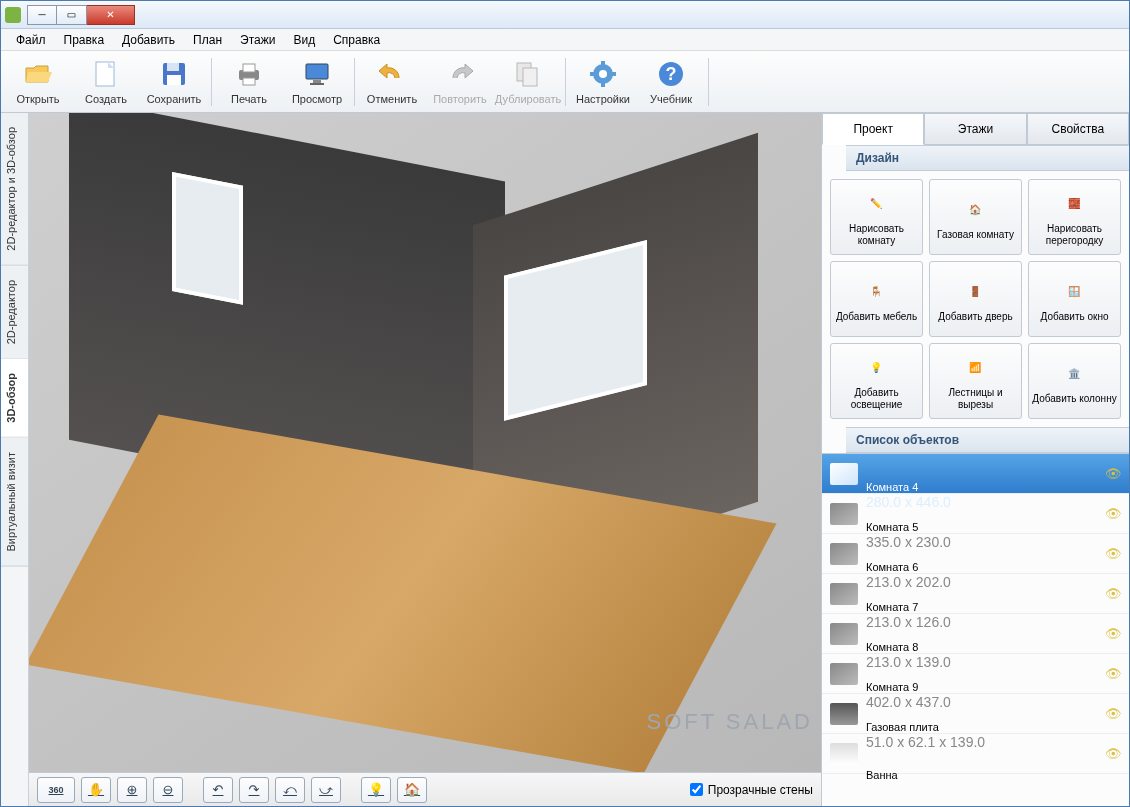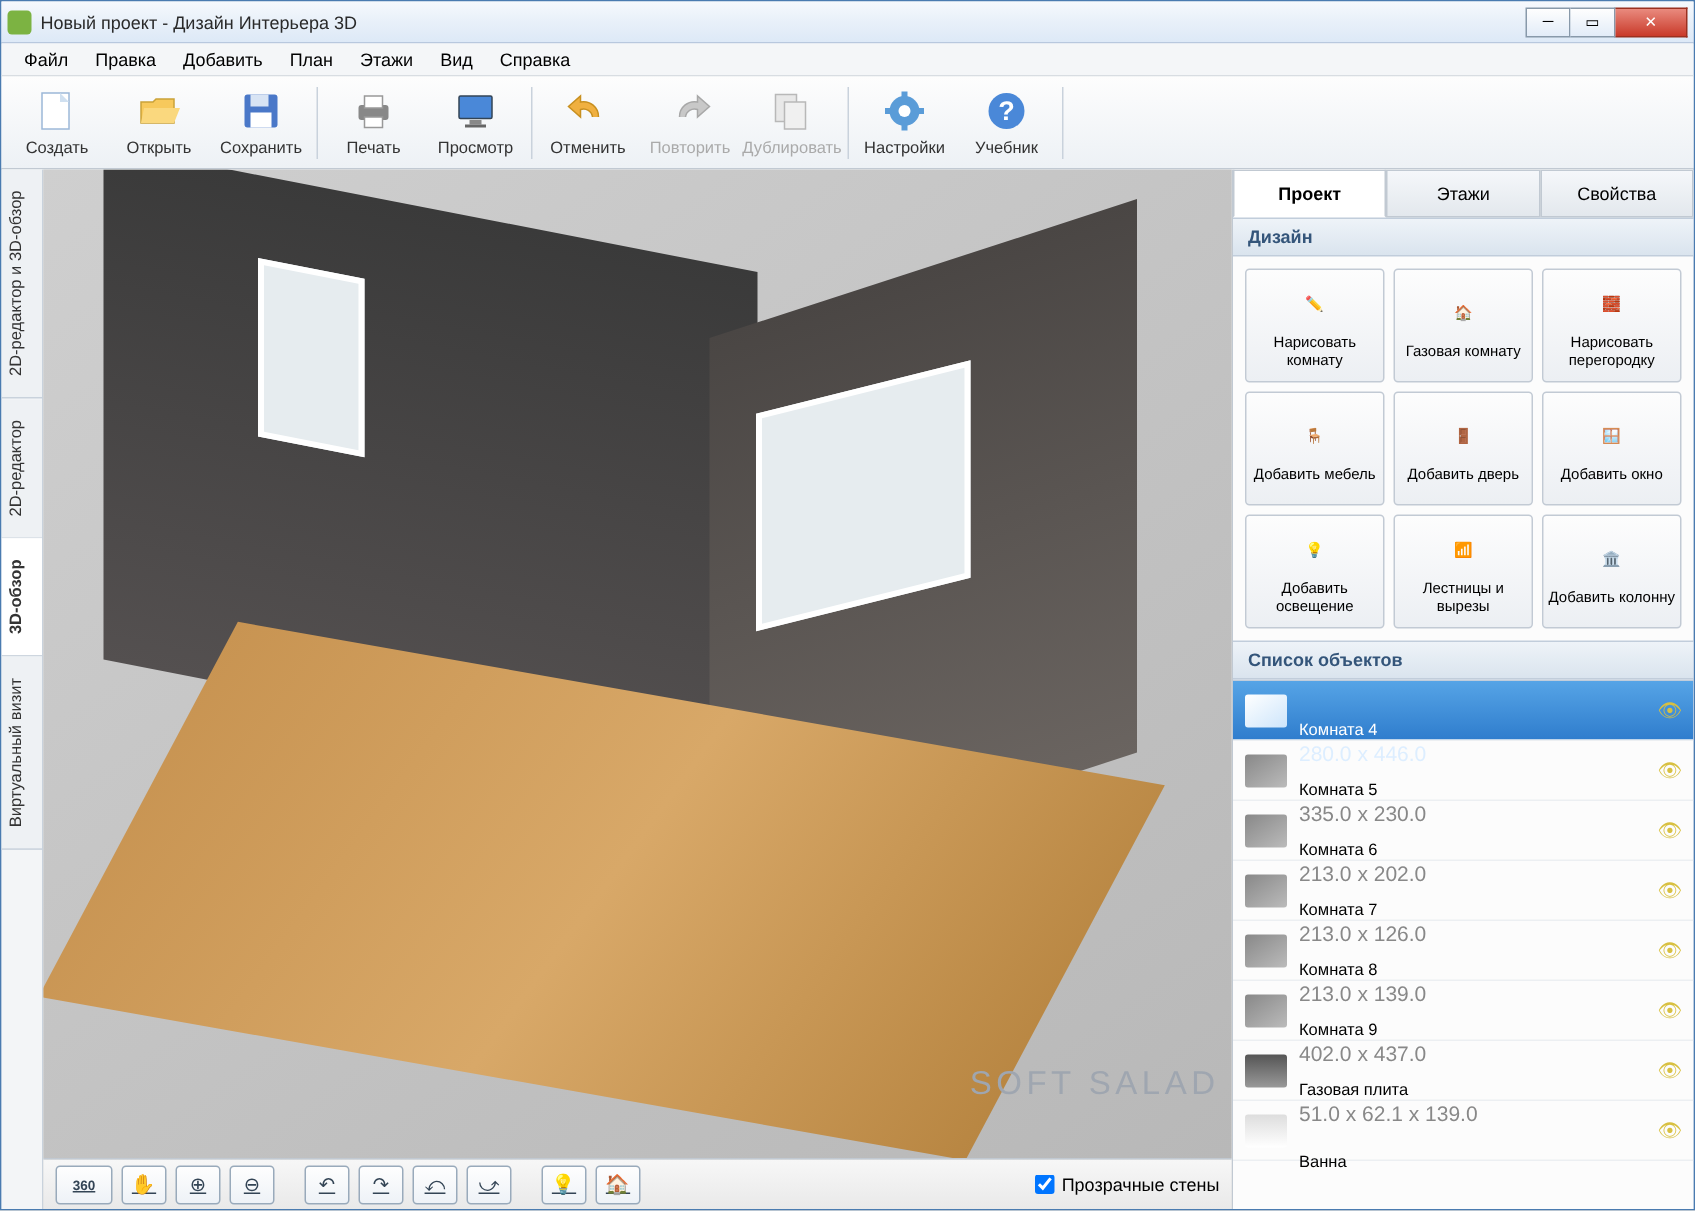--- a/index.html
+++ b/index.html
@@ -36,23 +36,23 @@
 .scene { position: absolute; inset: 0; }
 
 .bottombar { height: 34px; background: linear-gradient(#f7f7f7,#e9e9e9); border-top: 1px solid #c1c9d2; display: flex; align-items: center; padding: 0 8px; gap: 6px; }
 .navbtn { width: 30px; height: 26px; border: 1px solid #9ab; border-radius: 3px; background: linear-gradient(#fefefe,#eef2f7); display: flex; align-items: center; justify-content: center; font-size: 13px; cursor: pointer; color: #345; text-decoration: underline; }
 .navbtn360 { width: 38px; font-size: 9px; font-weight: bold; }
 .bottombar .chk { margin-left: auto; display: flex; align-items: center; gap: 5px; font-size: 12px; }
 
 .sidepanel { width: 308px; border-left: 1px solid #c1c9d2; background: #fcfcfc; display: flex; flex-direction: column; }
 .ptabs { display: flex; height: 32px; background: linear-gradient(#f1f3f6,#e4e8ed); }
 .ptab { flex: 1; display: flex; align-items: center; justify-content: center; font-size: 12px; border: 1px solid #c1c9d2; border-bottom-color: #c1c9d2; background: linear-gradient(#f5f7fa,#e3e8ed); cursor: pointer; }
-.ptab.active { background: #fff; border-bottom-color: #fff; font-weight: 700; }
-
-.section-head { height: 26px; background: linear-gradient(#eef3f8,#dae4ee); border-bottom: 1px solid #c1cddb; border-top: 1px solid #c1cddb; display: flex; align-items: center; padding: 0 10px; font-size: 12px; font-weight: bold; color: #34557a; }
+.ptab.active { background: #fff; border-bottom-color: #fff; font-weight: 400; }
+
+.section-head { height: 26px; background: linear-gradient(#eef3f8,#dae4ee); border-bottom: 1px solid #c1cddb; border-top: 1px solid #c1cddb; display: flex; align-items: center; padding: 0 10px; font-size: 12px; font-weight: bold; color: #34557a; margin-left: 24px; }
 
 .design-grid { display: grid; grid-template-columns: repeat(3, 1fr); gap: 6px; padding: 8px; }
 .dbtn { height: 76px; border: 1px solid #c2cad4; border-radius: 3px; background: linear-gradient(#fdfdfd,#eceff3); display: flex; flex-direction: column; align-items: center; justify-content: center; gap: 3px; font-size: 10px; cursor: pointer; padding: 4px 2px; text-align: center; line-height: 1.15; }
 .dbtn .dicon { width: 32px; height: 32px; display: flex; align-items: center; justify-content: center; }
 
 .objlist { flex: 1; overflow: auto; border-top: 1px solid #c1cddb; }
 .objlist::-webkit-scrollbar { width: 16px; }
 .objlist::-webkit-scrollbar-track { background: #eef1f5; }
 .objlist::-webkit-scrollbar-thumb { background: #c1cadb; border: 1px solid #aab5c8; }
 .obj { display: flex; align-items: center; height: 40px; padding: 0 8px; gap: 8px; border-bottom: 1px solid #eceff2; cursor: pointer; font-size: 11px; }
@@ -73,21 +73,20 @@
 .wall2 { position: absolute; right: 8%; top: 10%; width: 36%; height: 56%; background: linear-gradient(to bottom, #4a4644, #6a6460); transform: skew(0deg, -18deg); }
 .window-rect { position: absolute; background: #e6ecef; border: 4px solid #fff; }
 </style>
 </head>
 <body>
 
 <div class="window">
 
   <div class="titlebar">
     <div class="icon"></div>
-    <div class="title">Новый проект - Дизайн Интерьера 3D</div>
     <div class="ctrls">
       <div class="btn">─</div>
       <div class="btn max">▭</div>
       <div class="btn close">✕</div>
     </div>
   </div>
 
   <div class="menubar">
     <span>Файл</span>
     <span>Правка</span>
@@ -96,34 +95,34 @@
     <span>Этажи</span>
     <span>Вид</span>
     <span>Справка</span>
   </div>
 
   <div class="toolbar">
     <div class="tgroup">
       <div class="tbtn">
           <div class="ticon">
             <svg width="28" height="28">
+              <path d="M2 8 L10 8 L12 6 L24 6 L24 22 L2 22 Z" fill="#f7c95c" stroke="#caa238"></path>
+              <path d="M4 12 L28 12 L24 22 L2 22 Z" fill="#fad87e"></path>
+            </svg>
+          </div>
+          <span>Открыть</span>
+        </div>
+      <div class="tbtn">
+          <div class="ticon">
+            <svg width="28" height="28">
               <rect x="4" y="2" width="18" height="24" fill="#fff" stroke="#9cb8d8"></rect>
               <path d="M16 2 L22 8 L16 8 Z" fill="#d0e0f0"></path>
             </svg>
           </div>
           <span>Создать</span>
-        </div>
-      <div class="tbtn">
-          <div class="ticon">
-            <svg width="28" height="28">
-              <path d="M2 8 L10 8 L12 6 L24 6 L24 22 L2 22 Z" fill="#f7c95c" stroke="#caa238"></path>
-              <path d="M4 12 L28 12 L24 22 L2 22 Z" fill="#fad87e"></path>
-            </svg>
-          </div>
-          <span>Открыть</span>
         </div>
       <div class="tbtn">
           <div class="ticon">
             <svg width="28" height="28">
               <rect x="3" y="3" width="22" height="22" fill="#4a78c8" rx="2"></rect>
               <rect x="7" y="3" width="12" height="8" fill="#d8e4f4"></rect>
               <rect x="7" y="15" width="14" height="10" fill="#fff"></rect>
             </svg>
           </div>
           <span>Сохранить</span>

